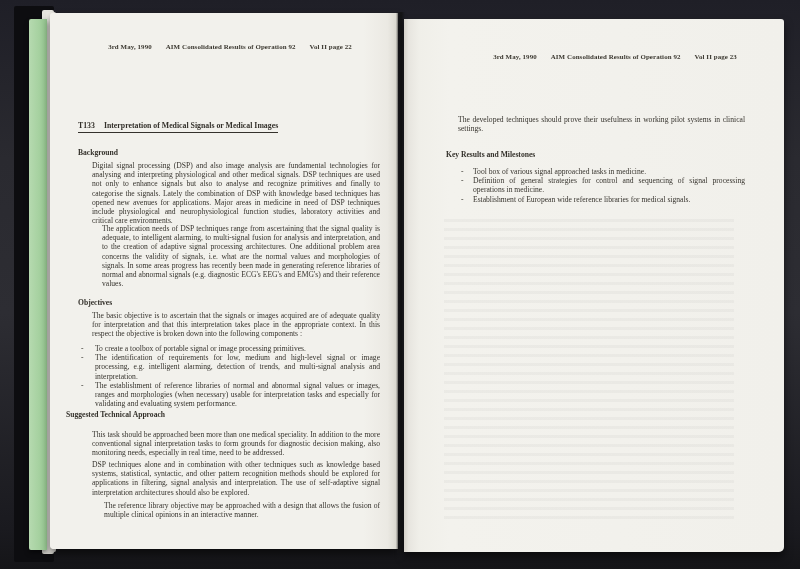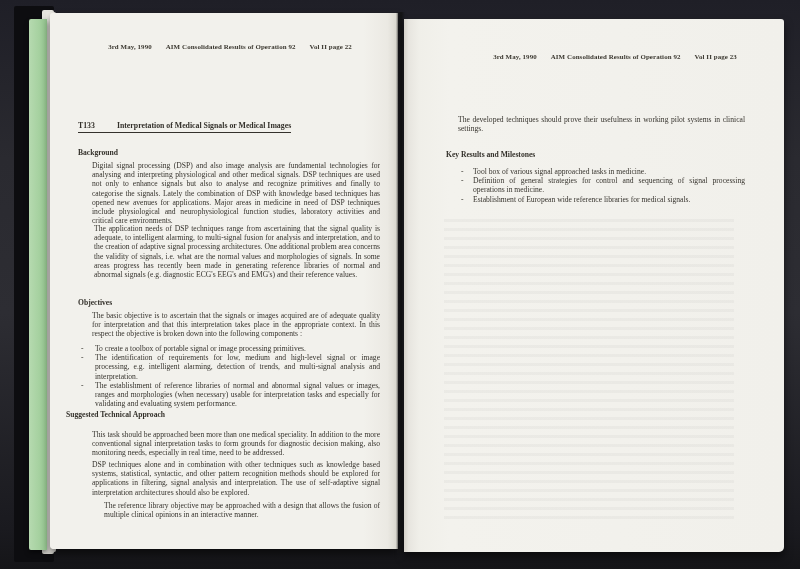--- a/index.html
+++ b/index.html
@@ -46,33 +46,33 @@
 
   
   .running-header{position:absolute;left:0;right:0;font-size:6.9px;font-weight:bold;letter-spacing:.1px;
     text-align:center;white-space:nowrap;color:#3a372f;}
   .running-header span{margin:0 7px;}
   .hdr-left{top:30px;padding-left:12px;}
   .hdr-right{top:34px;padding-left:42px;}
 
   .doc-title{position:absolute;left:28px;top:108px;font-size:7.8px;font-weight:bold;
     border-bottom:.9px solid #35322c;padding-bottom:1.5px;color:#33302a;}
-  .doc-title .tid{margin-right:22px;}
+  .doc-title .tid{margin-right:9px;}
 
   .sec-heading{position:absolute;font-size:7.6px;font-weight:bold;color:#33302a;}
   .para{position:absolute;font-size:7.6px;line-height:9.2px;text-align:justify;text-align-last:left;color:#36332d;}
   .bullets{position:absolute;margin:0;padding:0;list-style:none;font-size:7.6px;line-height:9.2px;color:#36332d;}
   .bullets li{display:flex;align-items:flex-start;}
   .bullets .dash{flex:0 0 14px;}
   .bullets .btxt{flex:1;text-align:justify;text-align-last:left;}
 
   
   .lp-bg-h{left:28px;top:135px;}
   .lp-p1{left:42px;right:18px;top:148px;}
-  .lp-p2{left:44px;right:18px;top:211px;}
+  .lp-p2{left:52px;right:18px;top:211px;}
   .lp-obj-h{left:28px;top:285px;}
   .lp-obj-i{left:42px;right:18px;top:298px;}
   .lp-obj-b{left:31px;right:18px;top:331px;}
   .lp-app-h{left:16px;top:397px;}
   .lp-a1{left:42px;right:18px;top:417px;}
   .lp-a2{left:42px;right:18px;top:447px;}
   .lp-a3{left:42px;right:18px;top:488px;margin-left:12px;}
 
   
   .rp-intro{left:54px;right:39px;top:96px;}

